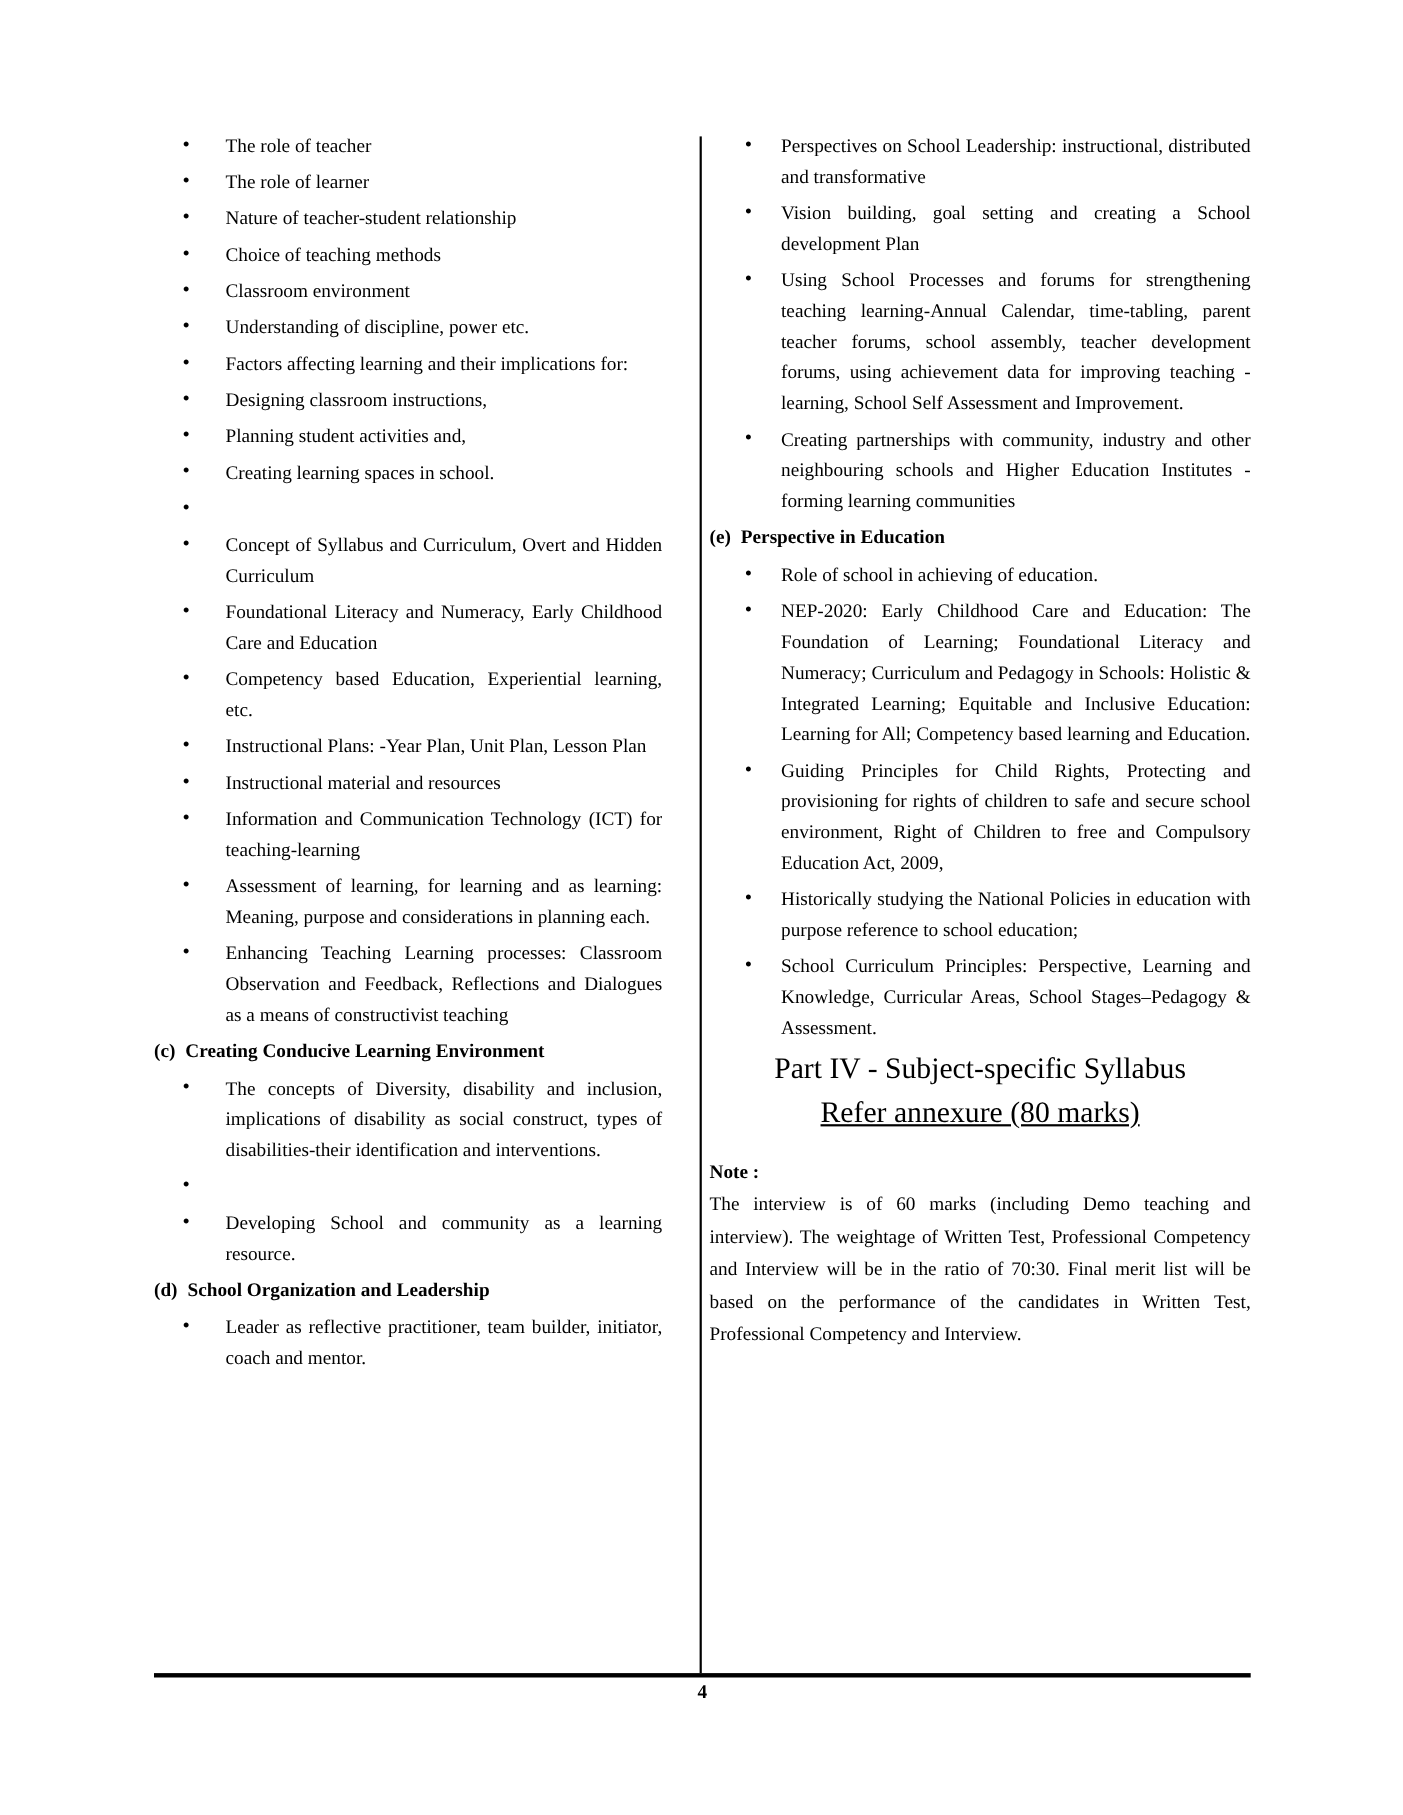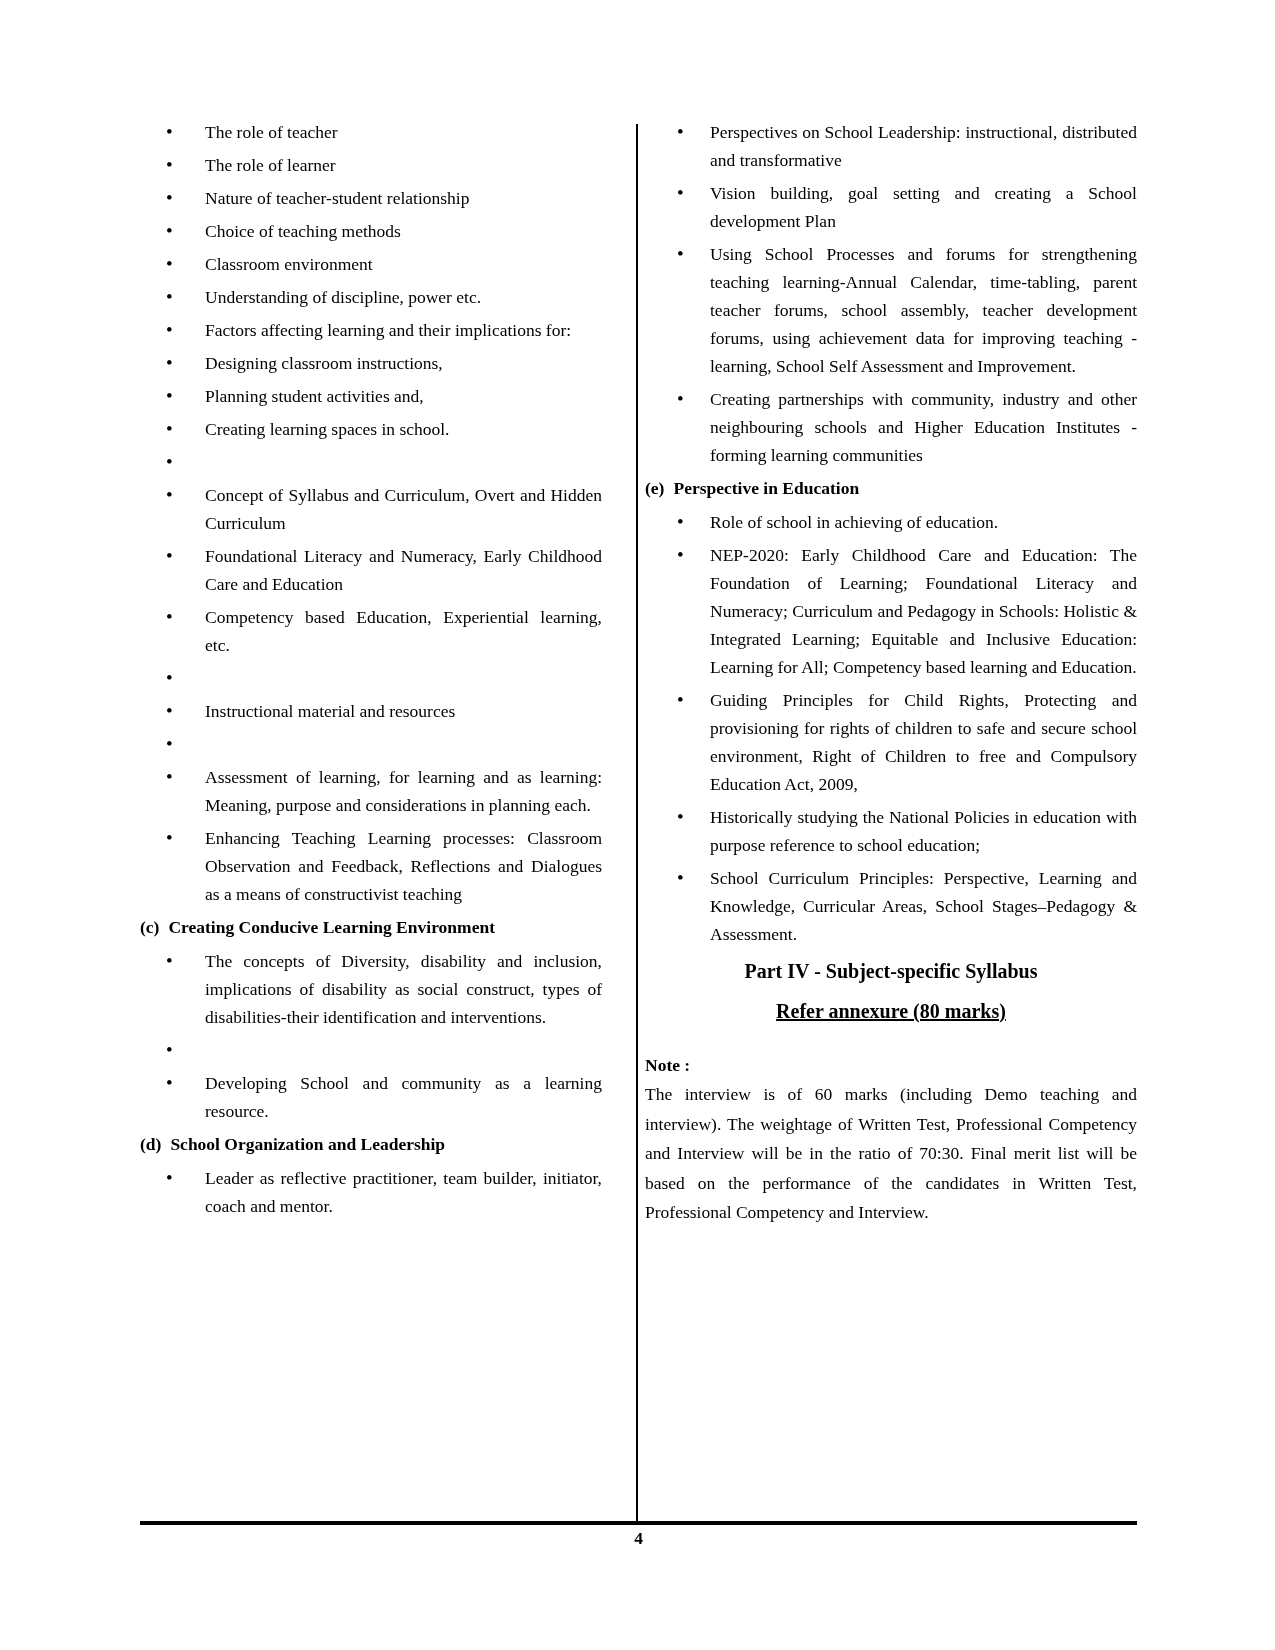--- a/index.html
+++ b/index.html
@@ -26,22 +26,22 @@
     font-size: 19px;
   }
   .col-right .item .b { padding-left: 32px; }
   .item .t { flex: 1; text-align: justify; line-height: 28px; }
 
   .heading { font-weight: bold; line-height: 28px; margin: 3px 0 6px 0; }
   .heading .lbl { margin-right: 9px; }
 
   .center-heading {
     text-align: center;
-    font-weight: bold;
-    font-size: 20px;
+    font-weight: normal;
+    font-size: 27px;
     line-height: 36px;
     margin-top: 4px;
   }
   .annexure span { text-decoration: underline; text-align: center; }
 
   .note-label { font-weight: bold; line-height: 29px; margin-top: 22px; }
   .note-text  { text-align: justify; line-height: 29.5px; }
 
   .divider {
     position: absolute;
@@ -121,27 +121,29 @@
     <div class="item">
       <span class="b">•</span>
       <span class="t">Foundational Literacy and Numeracy, Early Childhood Care and Education</span>
     </div>
     <div class="item">
       <span class="b">•</span>
       <span class="t">Competency based Education, Experiential learning, etc.</span>
     </div>
     <div class="item">
       <span class="b">•</span>
+      <span class="t">Instructional Plans: -Year Plan, Unit Plan, Lesson Plan</span>
     </div>
     <div class="item">
       <span class="b">•</span>
       <span class="t">Instructional material and resources</span>
     </div>
     <div class="item">
       <span class="b">•</span>
+      <span class="t">Information and Communication Technology (ICT) for teaching-learning</span>
     </div>
     <div class="item">
       <span class="b">•</span>
       <span class="t">Assessment of learning, for learning and as learning: Meaning, purpose and considerations in planning each.</span>
     </div>
     <div class="item">
       <span class="b">•</span>
       <span class="t">Enhancing Teaching Learning processes: Classroom Observation and Feedback, Reflections and Dialogues as a means of constructivist teaching</span>
     </div>
 

